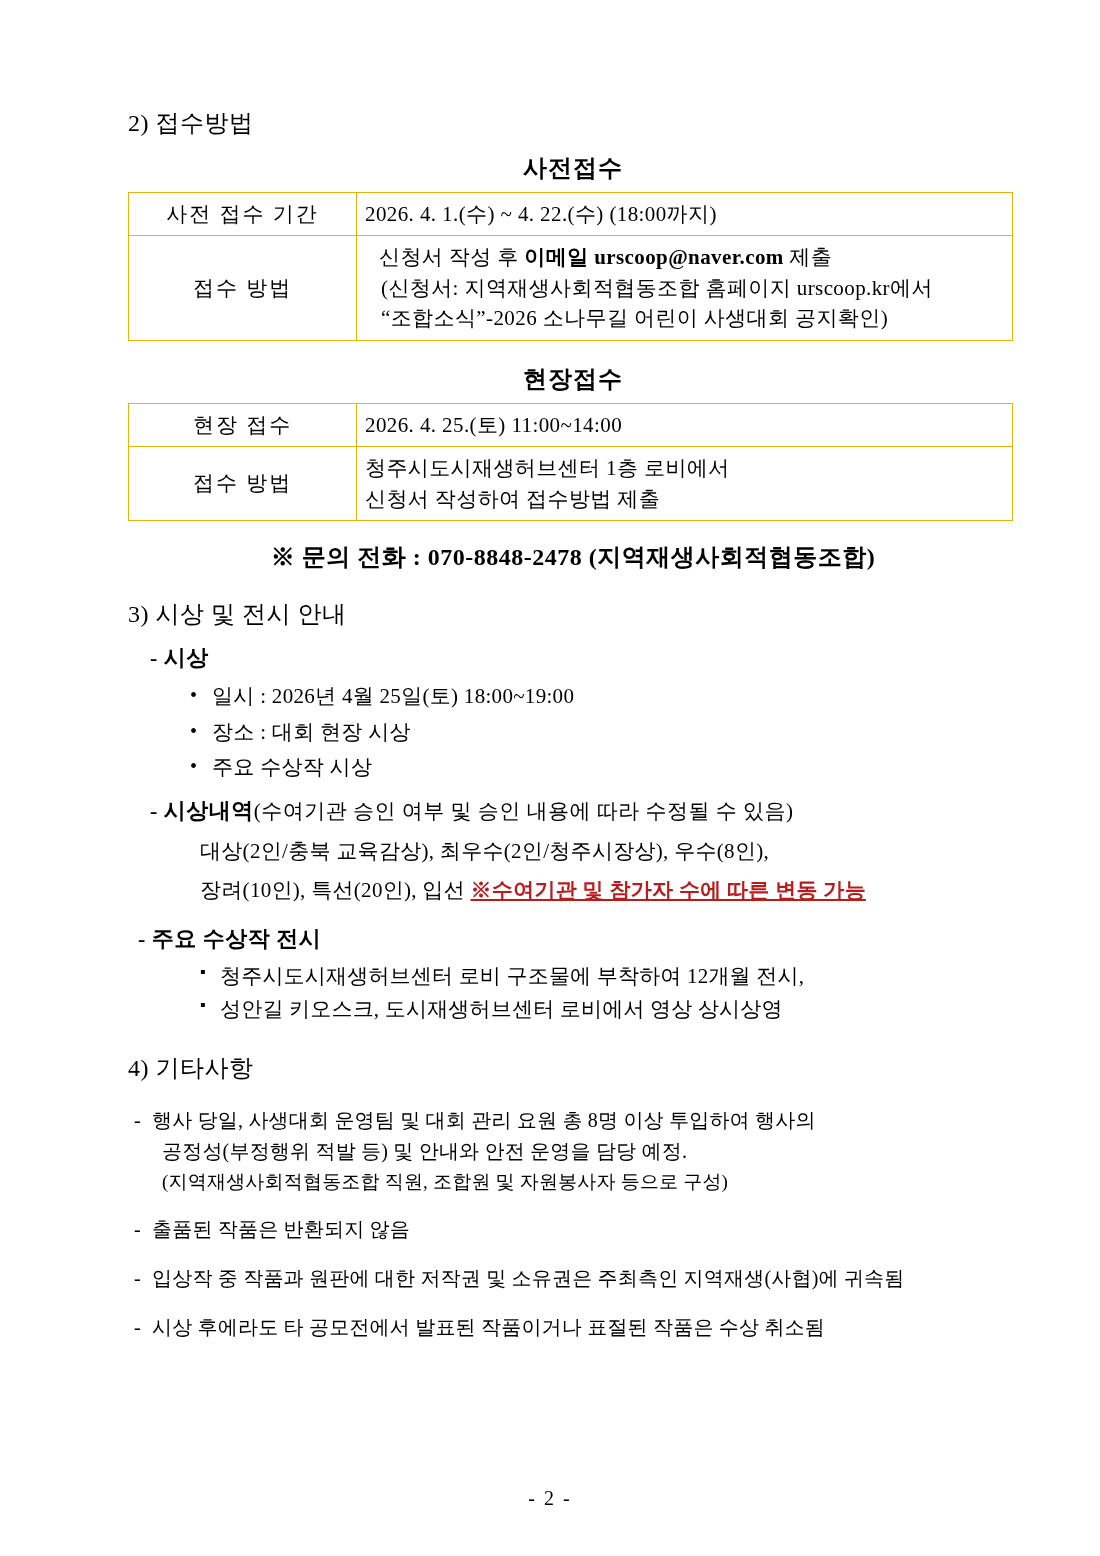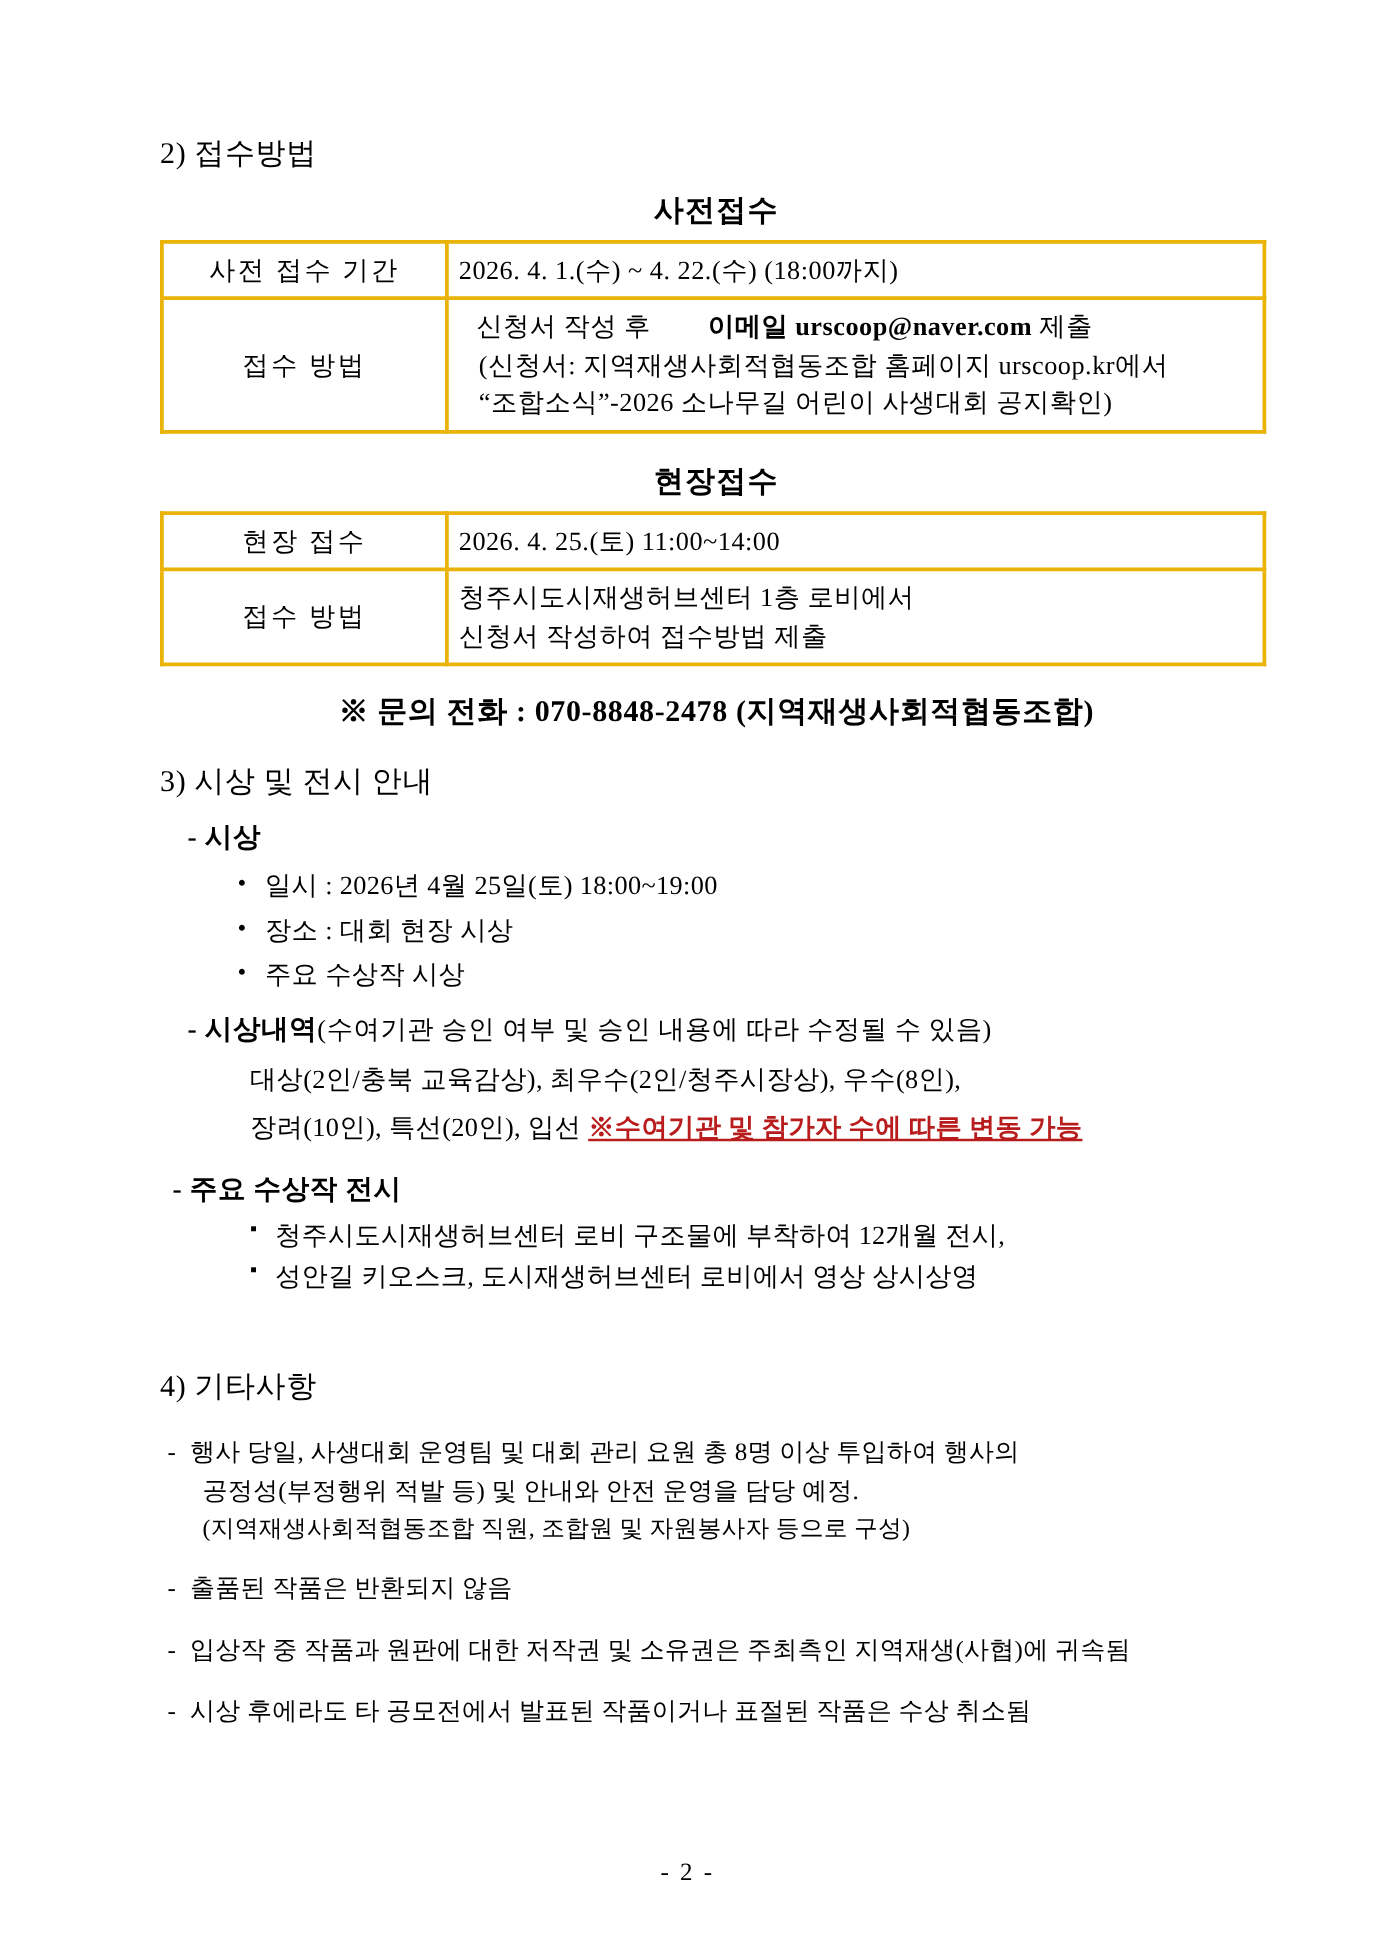--- a/index.html
+++ b/index.html
@@ -47,41 +47,41 @@
   }
 
   
   table.doc-table {
     border-collapse: collapse;
     width: 885px;
     margin: 0 0 4px 0;
     table-layout: fixed;
   }
   table.doc-table td {
-    border: 3px solid #eab308;
+    border: 1px solid #eab308;
     padding: 6px 8px;
     font-size: 21px;
     vertical-align: middle;
     line-height: 1.45;
   }
   td.label-cell {
     width: 228px;
     text-align: center;
     letter-spacing: 2px;
   }
   td.value-cell {
     text-align: left;
     letter-spacing: 0.4px;
   }
   td.value-cell.left {
     text-align: left;
     padding-left: 22px;
   }
   .mono-ish { letter-spacing: 0.6px; }
-  .bold { font-weight: bold; margin-left: 40px; }
+  .bold { font-weight: bold; }
 
   .tbl-line { display: block; }
   .tbl-line.indent { padding-left: 2px; }
 
   
   .inquiry {
     text-align: center;
     font-size: 24px;
     font-weight: bold;
     margin: 20px 0 26px 0;
@@ -257,21 +257,21 @@
     <div class="award-line">
       <span>장려(10인), 특선(20인), 입선 </span><span class="note-blue">※수여기관 및 참가자 수에 따른 변동 가능</span>
     </div>
 
     <div class="dash-head" style="margin-top:14px;margin-left:10px;">- 주요 수상작 전시</div>
     <ul class="squares">
       <li>청주시도시재생허브센터 로비 구조물에 부착하여 12개월 전시,</li>
       <li>성안길 키오스크, 도시재생허브센터 로비에서 영상 상시상영</li>
     </ul>
 
-    <div class="sec-head spaced" style="margin-top:56px; margin-bottom:22px;">4) 기타사항</div>
+    <div class="sec-head spaced" style="margin-top:26px; margin-bottom:22px;">4) 기타사항</div>
 
     <div class="dash-item">
       <span>행사 당일, 사생대회 운영팀 및 대회 관리 요원 총 8명 이상 투입하여 행사의</span>
       <span class="sub">공정성(부정행위 적발 등) 및 안내와 안전 운영을 담당 예정.</span>
       <span class="sub2">(지역재생사회적협동조합 직원, 조합원 및 자원봉사자 등으로 구성)</span>
     </div>
     <div class="dash-item">출품된 작품은 반환되지 않음</div>
     <div class="dash-item">입상작 중 작품과 원판에 대한 저작권 및 소유권은 주최측인 지역재생(사협)에 귀속됨</div>
     <div class="dash-item">시상 후에라도 타 공모전에서 발표된 작품이거나 표절된 작품은 수상 취소됨</div>
 

